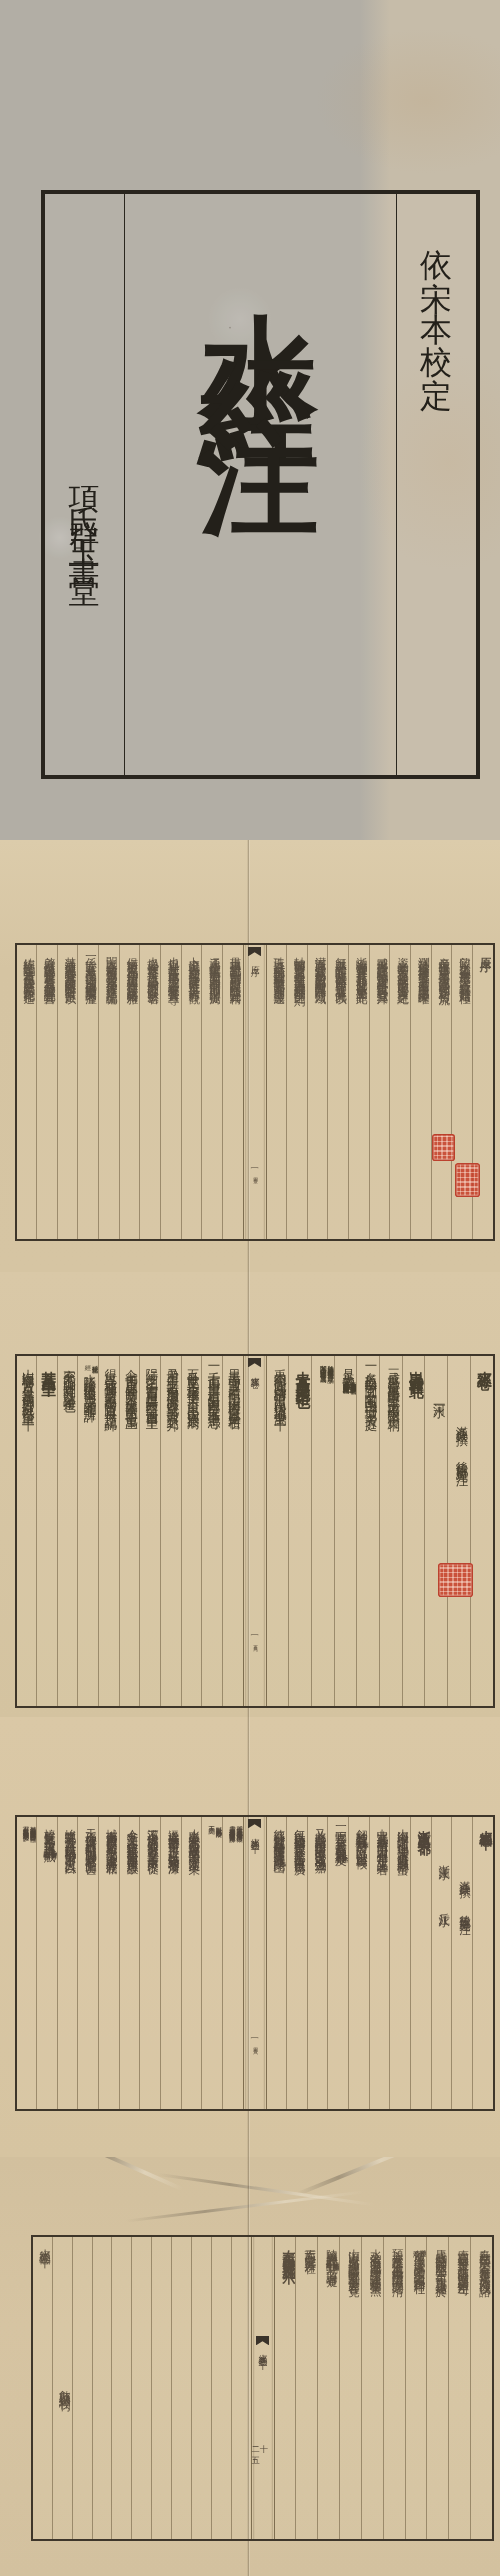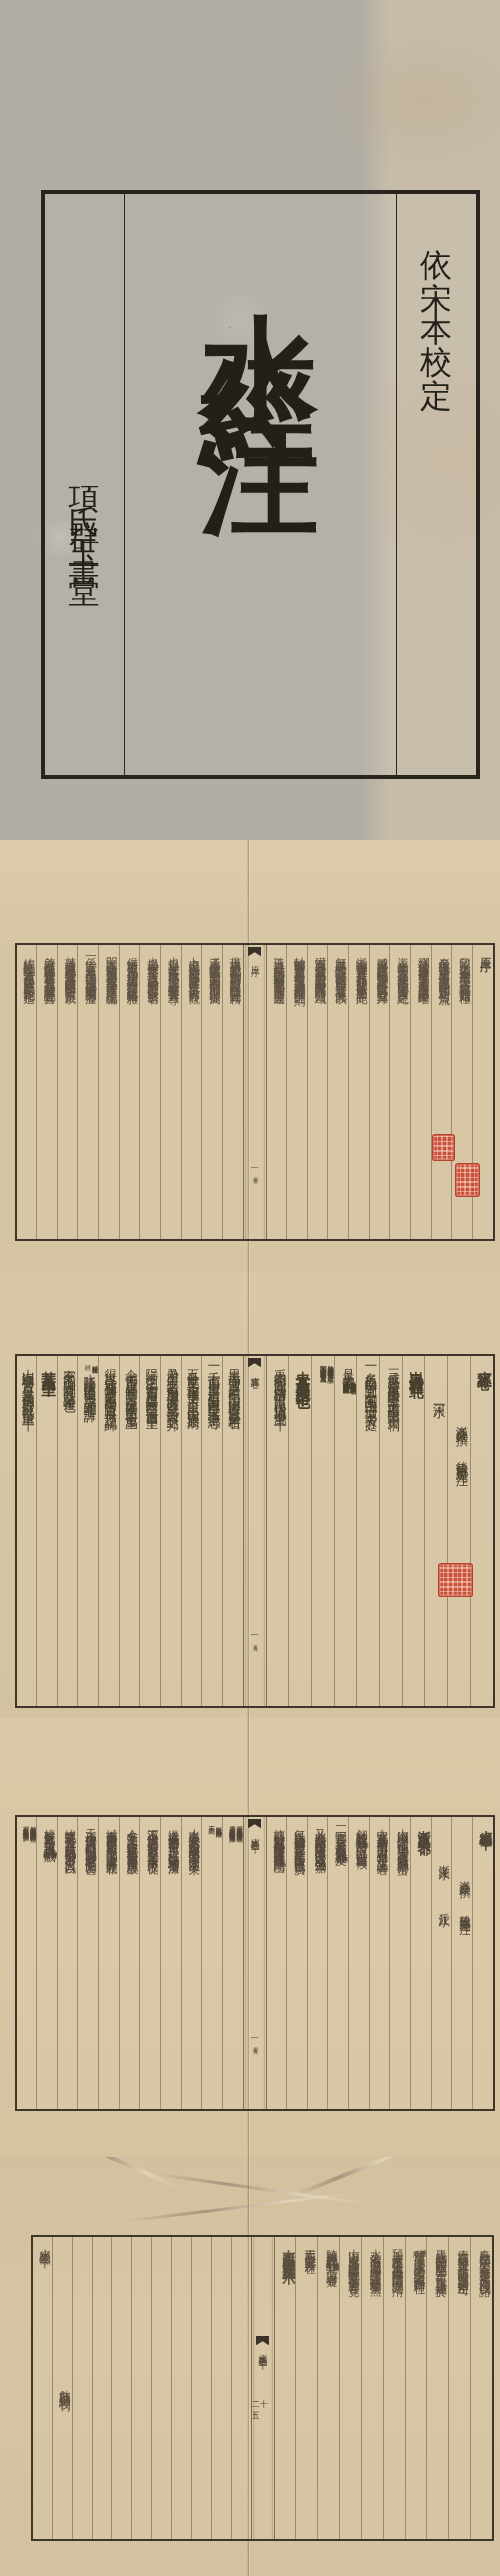--- a/index.html
+++ b/index.html
@@ -283,21 +283,21 @@
         <div class="col"></div>
         <div class="col"></div>
         <div class="col"></div>
         <div class="col"></div>
         <div class="col"><span class="vgap" style="height: 141px;"></span><span class="seg">歙縣項絪校刊</span></div>
         <div class="col"><span class="seg">水經卷四十</span></div>
       </div>
     <div class="fold">
       <span class="fish" style="margin-top:99px;"></span>
       <span class="flabel">水經卷四十</span>
-      <span class="fpage" style="margin-bottom:73px;margin-top:44px;">二十五</span>
+      <span class="fpage" style="margin-bottom:73px;">二十五</span>
     </div>
     <div class="half">
         <div class="col"><span class="seg">春秋左傳曰文公十有六年楚軍次於句澨以伐諸</span></div>
         <div class="col"><span class="seg">庸宣公四年楚令尹子越師於漳澨定公四年左司</span></div>
         <div class="col"><span class="seg">馬戌敗吳師於雍澨昭公二十三年司馬薳越縊於</span></div>
         <div class="col"><span class="seg">蓬澨</span><span class="pair">
             <span class="pv">左傳作</span>
             <span class="pv">遙澨</span>
           </span><span class="seg">服虔或謂之邑又謂之地京相璠曰杜</span></div>
         <div class="col"><span class="seg">預亦云水際及邊地名也今南陽淯陽二縣之間淯</span></div>

